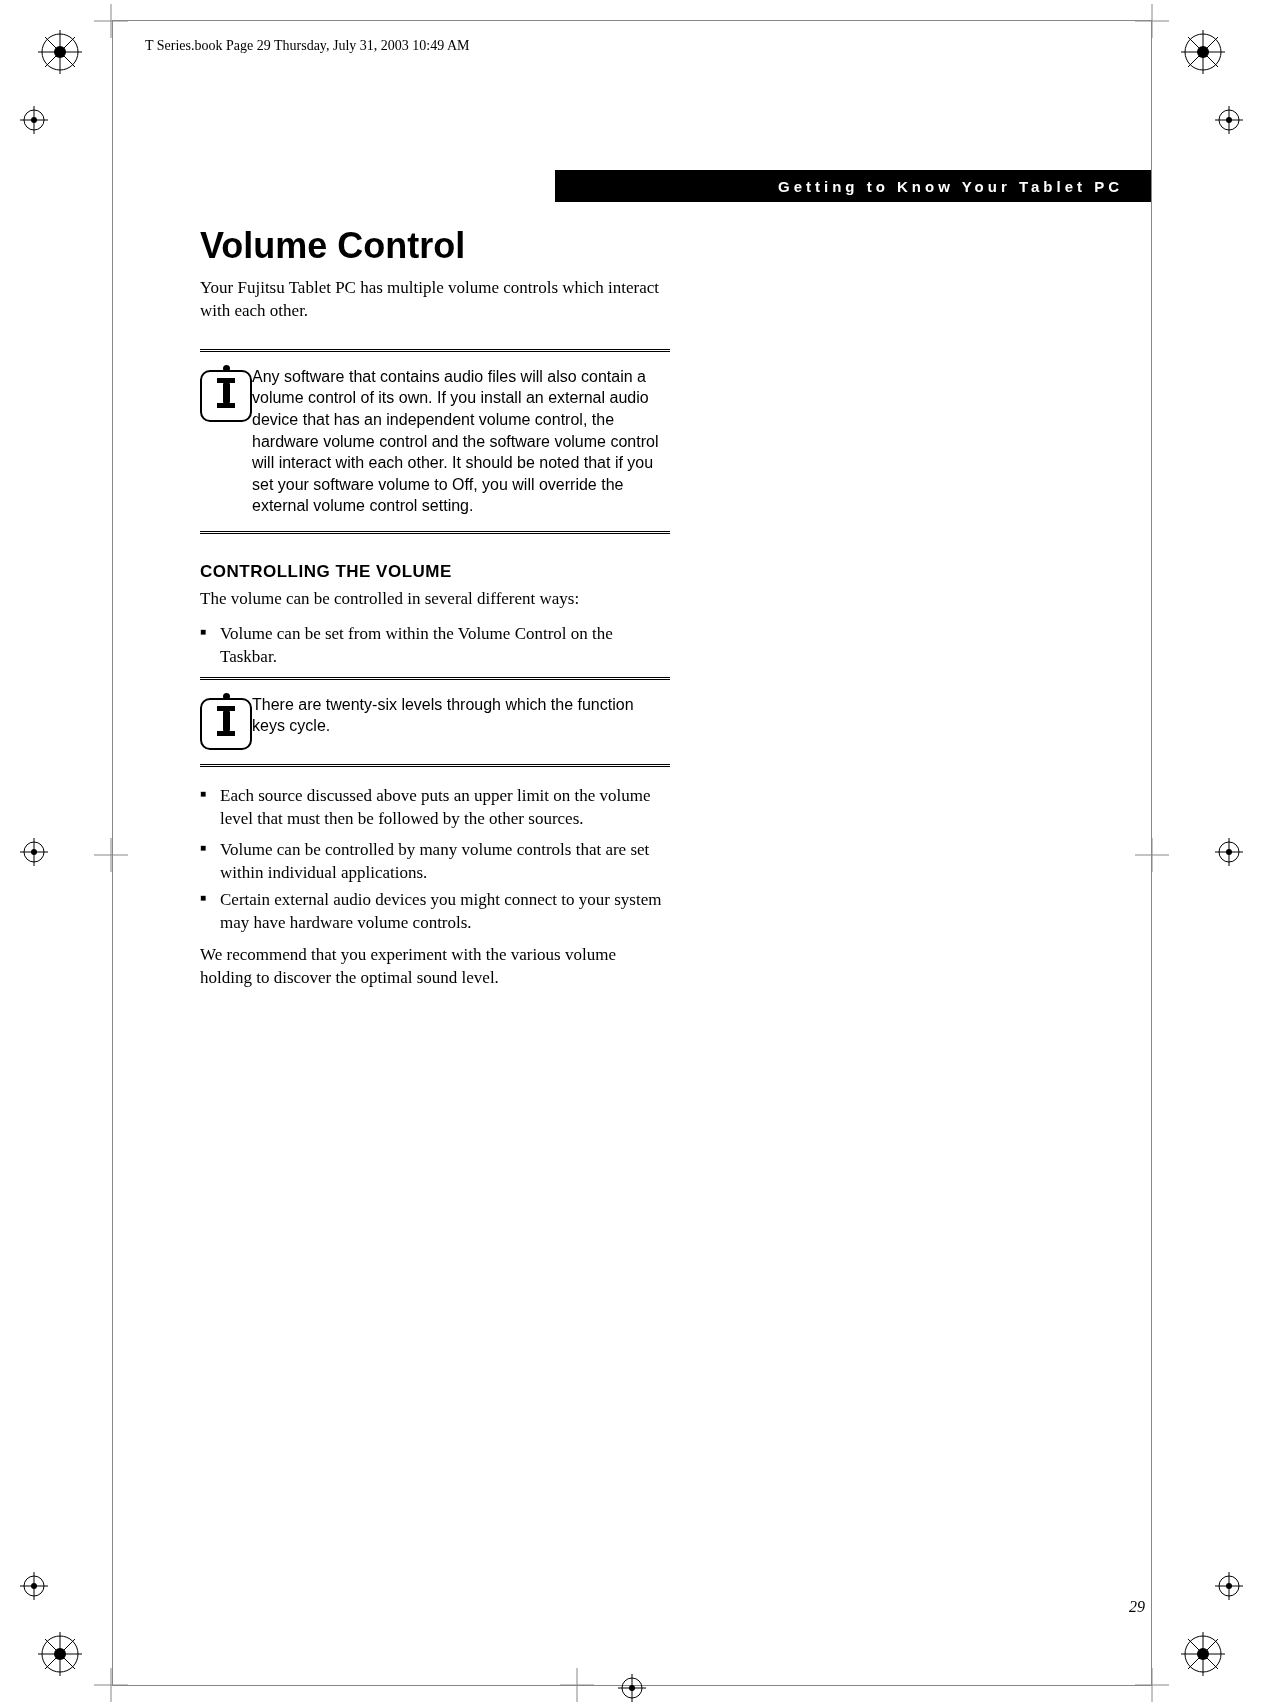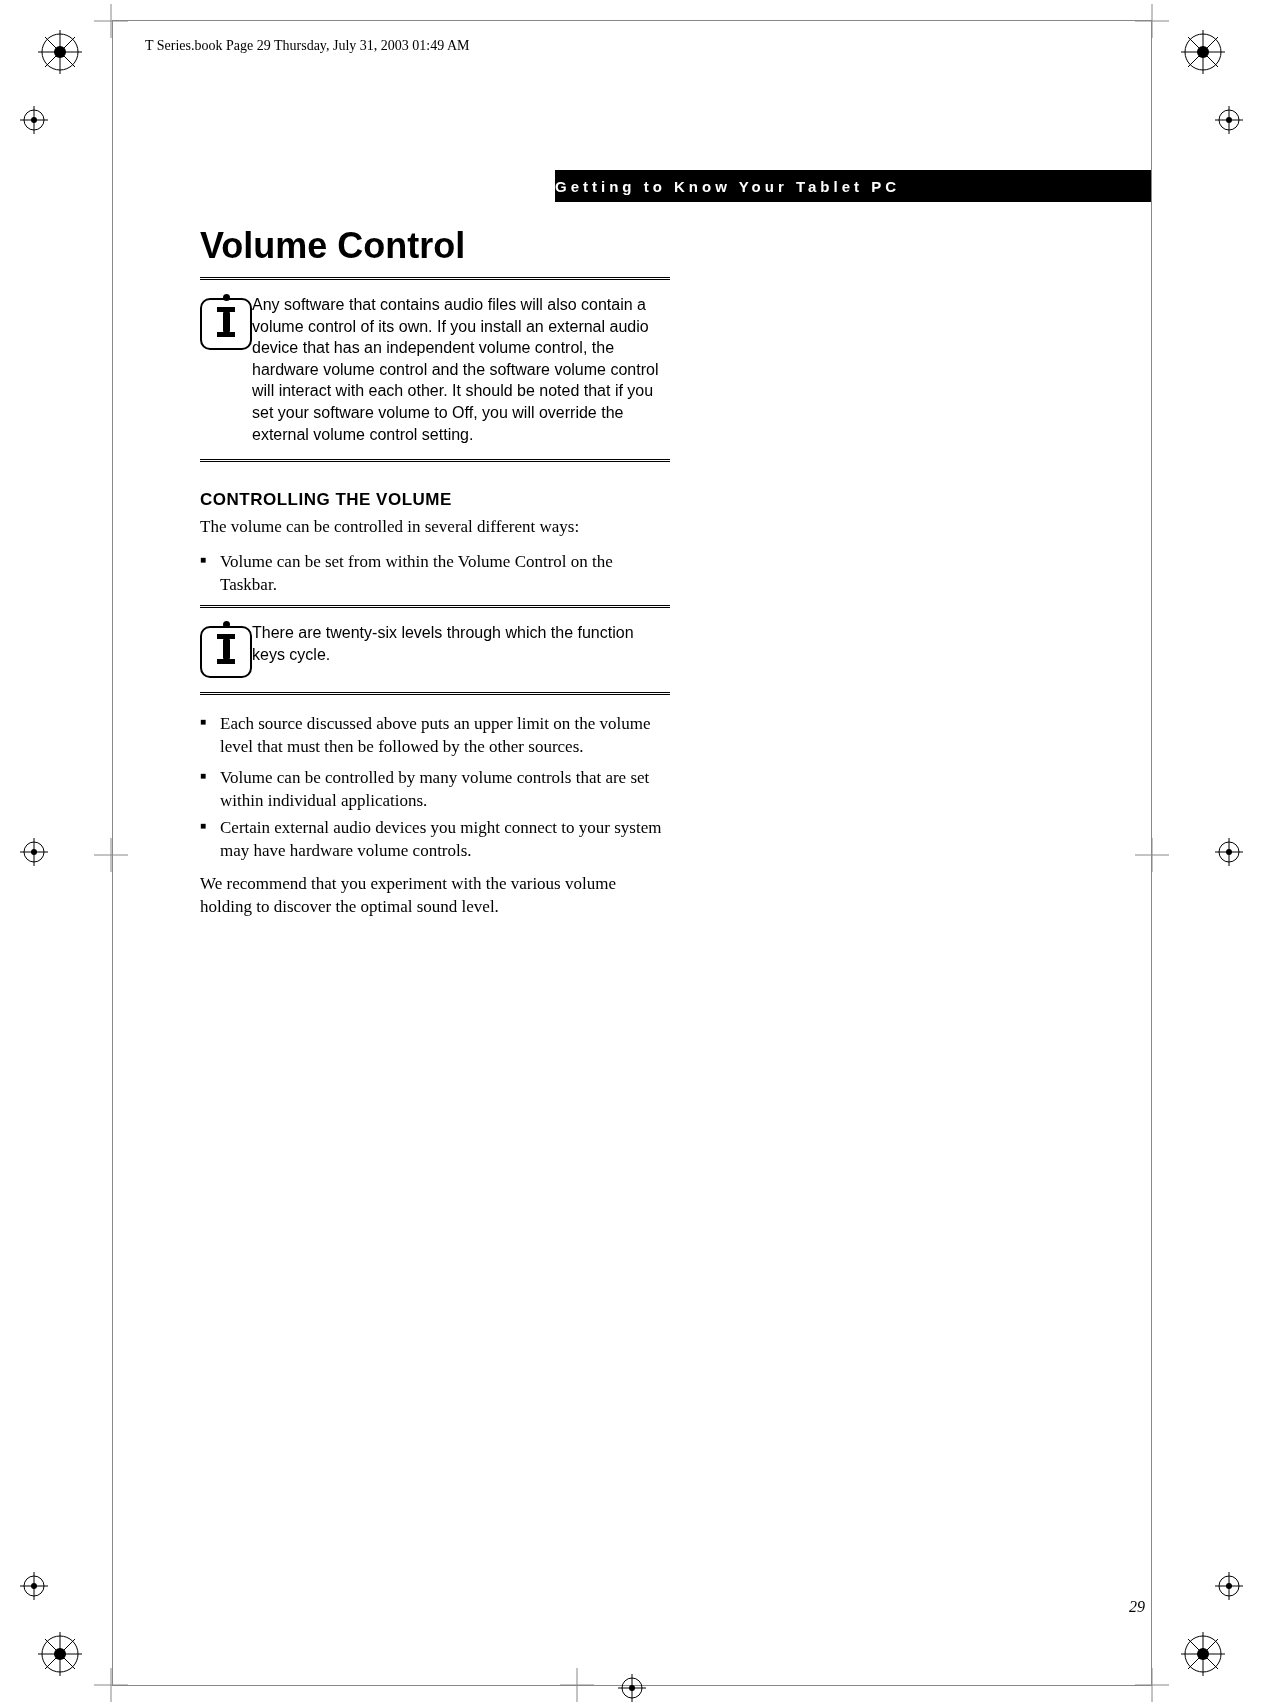--- a/index.html
+++ b/index.html
@@ -52,20 +52,21 @@
       width: 596px;
       height: 32px;
       background: #000;
       color: #fff;
       font-family: Verdana, Geneva, sans-serif;
       font-weight: bold;
       font-size: 15px;
       letter-spacing: 4px;
       display: flex;
       align-items: center;
+      justify-content: flex-end;
       padding-right: 28px;
     }
     .content {
       position: absolute;
       left: 200px;
       top: 225px;
       width: 470px;
     }
     .title {
       font-family: 'Gill Sans', 'Trebuchet MS', Helvetica, Arial, sans-serif;
@@ -155,21 +156,21 @@
       font-style: italic;
       font-size: 16px;
       font-family: Georgia, serif;
     }
   </style>
 </head>
 <body>
 
 <div class="sheet-border"></div>
 
-<div class="page-header-line">T Series.book  Page 29  Thursday, July 31, 2003  01:49 AM</div>
+<div class="page-header-line">T Series.book  Page 29  Thursday, July 31, 2003  10:49 AM</div>
 
 <div class="reg-target" style="left:38px; top:30px;">
   <svg viewBox="0 0 44 44">
       <circle cx="22" cy="22" r="18" fill="none" stroke="#000" stroke-width="1"></circle>
       <g stroke="#000" stroke-width="1">
         <line x1="22" y1="0" x2="22" y2="44"></line>
         <line x1="0" y1="22" x2="44" y2="22"></line>
         <line x1="7" y1="7" x2="37" y2="37"></line>
         <line x1="37" y1="7" x2="7" y2="37"></line>
       </g>
@@ -316,20 +317,21 @@
       <line x1="0" y1="17" x2="34" y2="17" stroke="#888" stroke-width="1"></line>
     </svg>
 </div>
 
 <div class="section-tab">
   <span>Getting to Know Your Tablet PC</span>
 </div>
 
 <div class="content">
   <h1 class="title">Volume Control</h1>
+  <p class="intro">Your Fujitsu Tablet PC has multiple volume controls which interact with each other.</p>
 
   <div class="info-box">
     <div class="info-icon">
       <div class="info-icon-wrap">
         <div class="i-dot"></div>
         <div class="i-head"></div>
         <div class="i-stem"></div>
         <div class="i-foot"></div>
       </div>
     </div>

